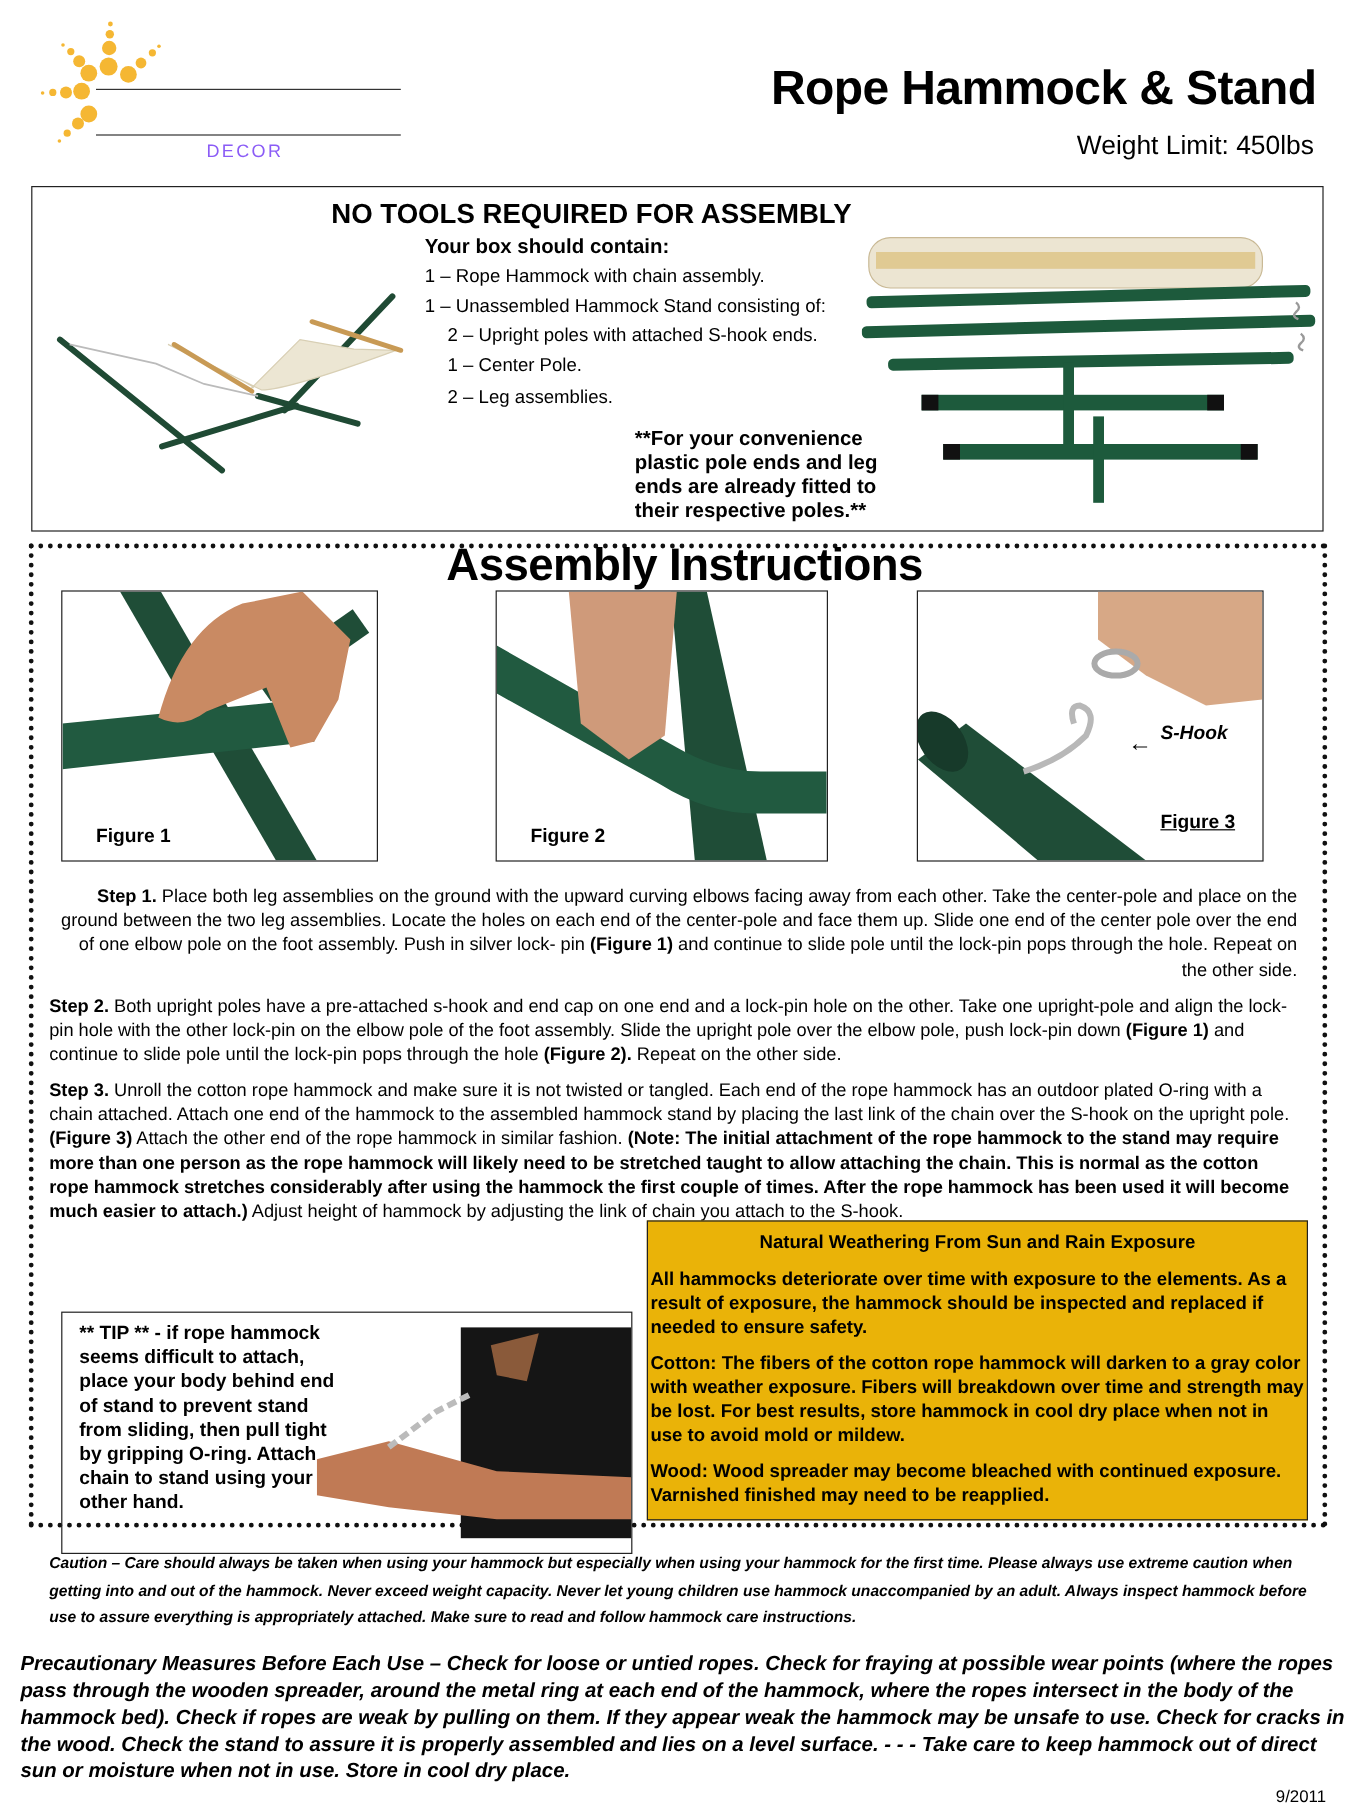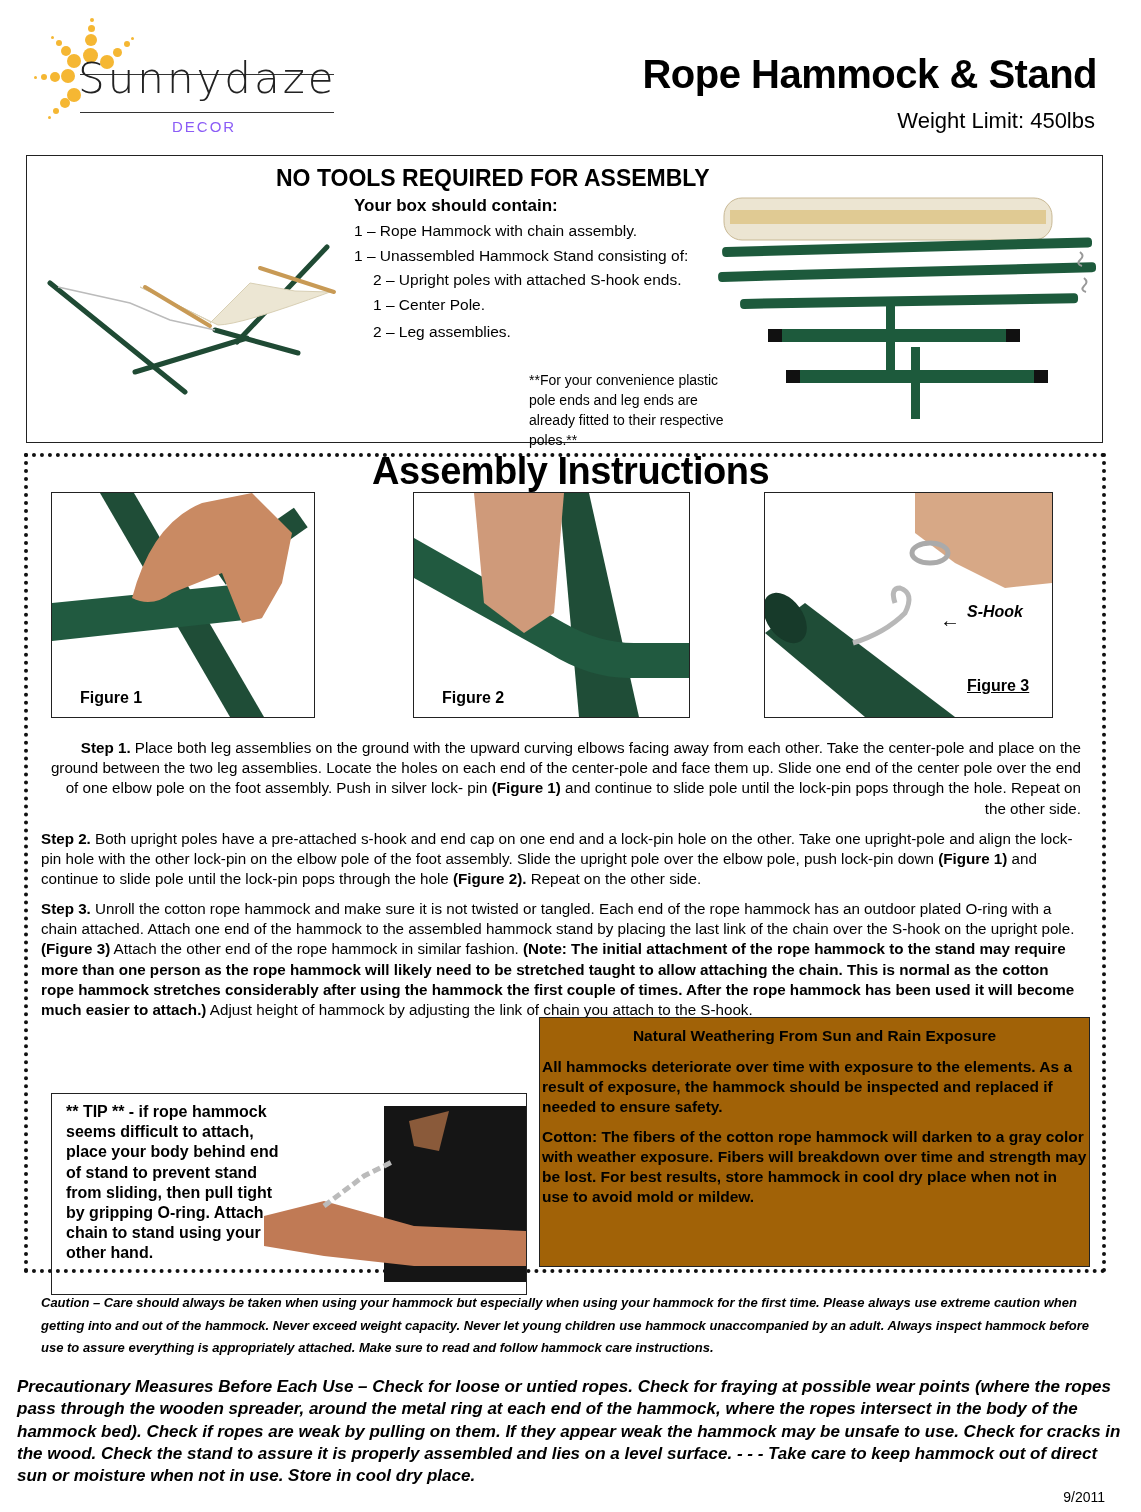--- a/index.html
+++ b/index.html
@@ -16,37 +16,37 @@
   .dot { position: absolute; border-radius: 50%; background: #f5b733; }
 
   .title { right: 44px; top: 52px; font-size: 40px; font-weight: bold; letter-spacing: -0.5px; }
   .weight { right: 46px; top: 108px; font-size: 22px; }
 
   
   .contents-box { left: 26px; top: 155px; width: 1075px; height: 286px; border: 1.5px solid #222; }
   .no-tools { left: 276px; top: 165px; font-size: 23px; font-weight: bold; }
   .box-heading { left: 354px; top: 196px; font-size: 17px; font-weight: bold; }
   .box-item { font-size: 15.5px; }
-  .convenience { left: 529px; top: 370px; width: 210px; font-size: 14px; font-weight: normal; line-height: 20px; }
+  .convenience { left: 529px; top: 356px; width: 210px; font-size: 17px; font-weight: bold; line-height: 20px; }
 
   
   .assembly-border { left: 24px; top: 453px; width: 1074px; height: 812px;
                      border: 4px dotted #111; }
   .assembly-title { left: 0; width: 1141px; top: 450px; text-align: center; font-size: 38px; font-weight: bold;
                     font-family: "Liberation Sans Narrow", "Liberation Sans", sans-serif; letter-spacing: -0.5px; }
   .figure { border: 1.5px solid #222; background: #fff; overflow: hidden; }
   .fig-label { position: absolute; font-size: 16px; font-weight: bold; }
 
   .step { left: 41px; width: 1040px; font-size: 15.2px; line-height: 20.2px; }
   .step b { font-weight: bold; }
 
   .tip-box { left: 51px; top: 1093px; width: 474px; height: 200px; border: 1.5px solid #222; overflow: hidden; }
   .tip-text { position: absolute; left: 14px; top: 8px; width: 215px; font-size: 16px; font-weight: bold; line-height: 20.2px; z-index: 2; }
 
-  .weather-box { left: 539px; top: 1017px; width: 549px; height: 248px; border: 1.5px solid #222; background: #a16207; }
+  .weather-box { left: 539px; top: 1017px; width: 549px; height: 248px; border: 1.5px solid #222; background: #eab308; }
   .weather-title { position: absolute; left: 0; width: 100%; top: 9px; text-align: center; font-size: 15.5px; font-weight: bold; }
   .weather-p { position: absolute; left: 2px; width: 545px; font-size: 15.5px; font-weight: bold; line-height: 20px; }
 
   .caution { left: 41px; top: 1276px; width: 1070px; font-size: 13px; font-weight: bold; font-style: italic; line-height: 22.5px; margin-top: 16px; }
   .precaution { left: 17px; top: 1376px; width: 1110px; font-size: 17px; font-weight: bold; font-style: italic; line-height: 22.3px; }
   .date { right: 36px; top: 1489px; font-size: 14px; }
 </style>
 </head>
 <body>
 
@@ -65,21 +65,20 @@
   <div class="dot" style="left:70px;top:37px;width:14px;height:14px;"></div>
   <div class="dot" style="left:4px;top:58px;width:3px;height:3px;"></div>
   <div class="dot" style="left:11px;top:56px;width:6px;height:6px;"></div>
   <div class="dot" style="left:20px;top:54px;width:10px;height:10px;"></div>
   <div class="dot" style="left:31px;top:51px;width:14px;height:14px;"></div>
   <div class="dot" style="left:18px;top:98px;width:3px;height:3px;"></div>
   <div class="dot" style="left:23px;top:90px;width:6px;height:6px;"></div>
   <div class="dot" style="left:30px;top:80px;width:10px;height:10px;"></div>
   <div class="dot" style="left:37px;top:70px;width:14px;height:14px;"></div>
   <div class="logo-line" style="left:50px;top:56px;width:254px;"></div>
-  <div class="logo-word">Sunnydaze</div>
   <div class="logo-line" style="left:50px;top:94px;width:254px;"></div>
   <div class="logo-decor">DECOR</div>
 </div>
 
 <div class="abs title">Rope Hammock &amp; Stand</div>
 <div class="abs weight">Weight Limit: 450lbs</div>
 
 <div class="abs contents-box"></div>
 <div class="abs no-tools">NO TOOLS REQUIRED FOR ASSEMBLY</div>
 <div class="abs box-heading">Your box should contain:</div>
@@ -179,17 +178,18 @@
     <path d="M0 110 L60 95 L150 120 L262 125 L262 160 L150 160 L60 150 L0 140 Z" fill="#c07a55"></path>
     <path d="M60 100 L100 70 L130 55" stroke="#bbb" stroke-width="5" stroke-dasharray="8 4" fill="none"></path>
   </svg>
   <div class="tip-text">** TIP ** - if rope hammock seems difficult to attach, place your body behind end of stand to prevent stand from sliding, then pull tight by gripping O-ring. Attach chain to stand using your other hand.</div>
 </div>
 
 <div class="abs weather-box">
   <div class="weather-title">Natural Weathering From Sun and Rain Exposure</div>
   <div class="weather-p" style="top:39px;">All hammocks deteriorate over time with exposure to the elements. As a result of exposure, the hammock should be inspected and replaced if needed to ensure safety.</div>
   <div class="weather-p" style="top:109px;">Cotton: The fibers of the cotton rope hammock will darken to a gray color with weather exposure.  Fibers will breakdown over time and strength may be lost. For best results, store hammock in cool dry place when not in use to avoid mold or mildew.</div>
+  <div class="weather-p" style="top:199px;">Wood: Wood spreader may become bleached with continued exposure. Varnished finished may need to be reapplied.</div>
 </div>
 
 <div class="abs caution">Caution – Care should always be taken when using your hammock but especially when using your hammock for the first time.  Please always use extreme caution when getting into and out of the hammock.  Never exceed weight capacity.  Never let young children use hammock unaccompanied by an adult. Always inspect hammock before use to assure everything is appropriately attached.  Make sure to read and follow hammock care instructions.</div>
 <div class="abs precaution">Precautionary Measures Before Each Use – Check for loose or untied ropes.  Check for fraying at possible wear points (where the ropes pass through the wooden spreader, around the metal ring at each end of the hammock, where the ropes intersect in the body of the hammock bed).  Check if ropes are weak by pulling on them.  If they appear weak the hammock may be unsafe to use. Check for cracks in the wood.  Check the stand to assure it is properly assembled and lies on a level surface.  - - - Take care to keep hammock out of direct sun or moisture when not in use.  Store in cool dry place.</div>
 <div class="abs date">9/2011</div>
 
 </body></html>

